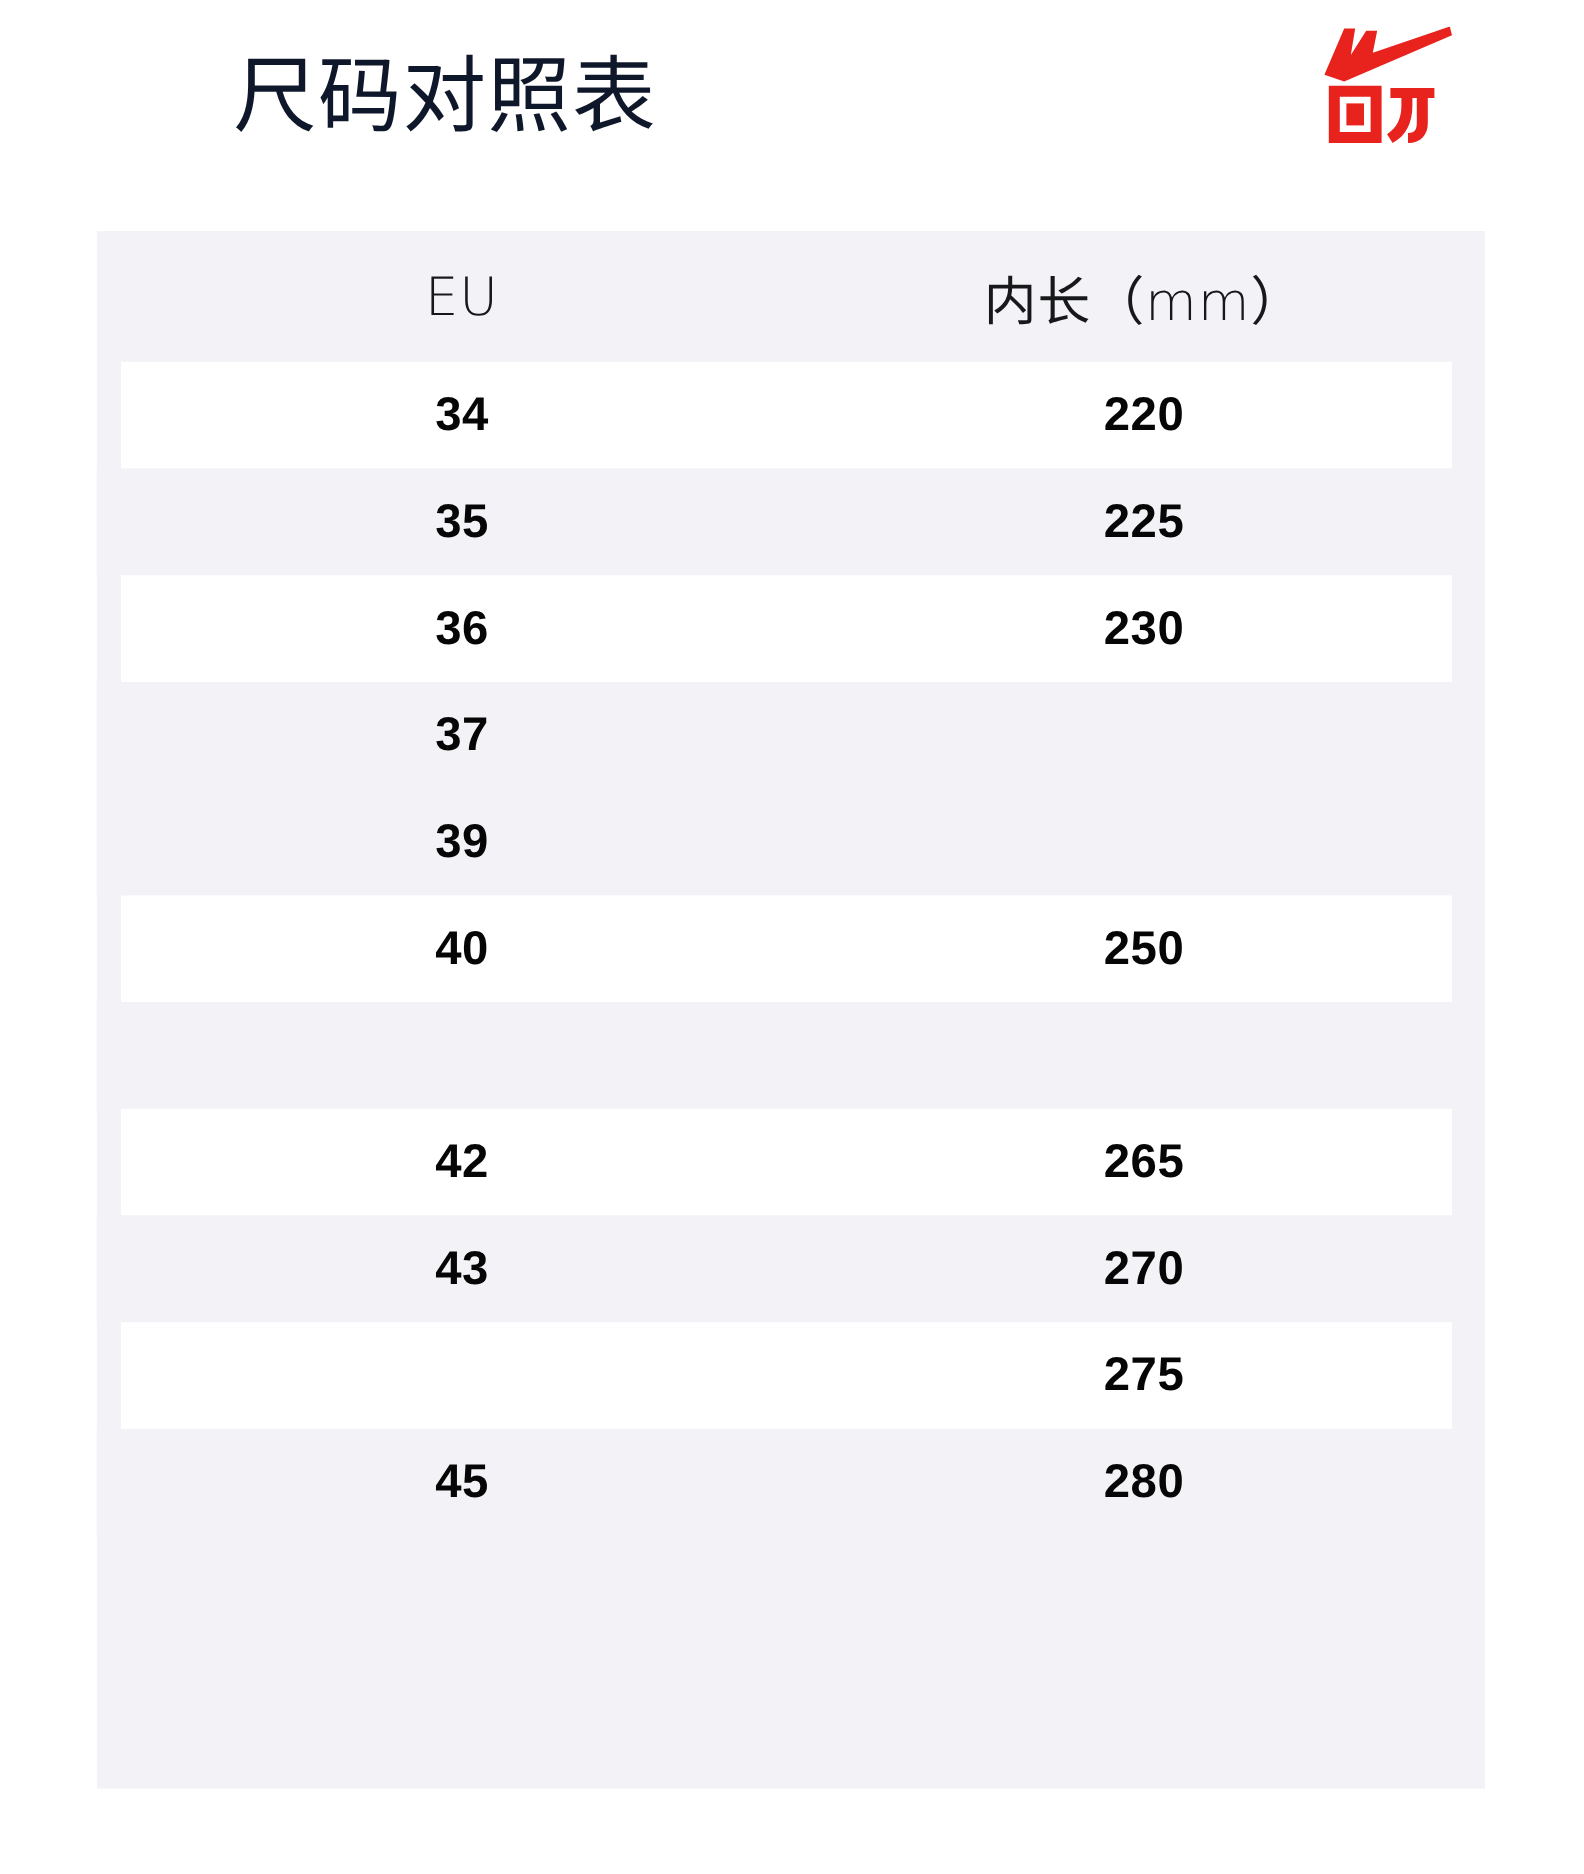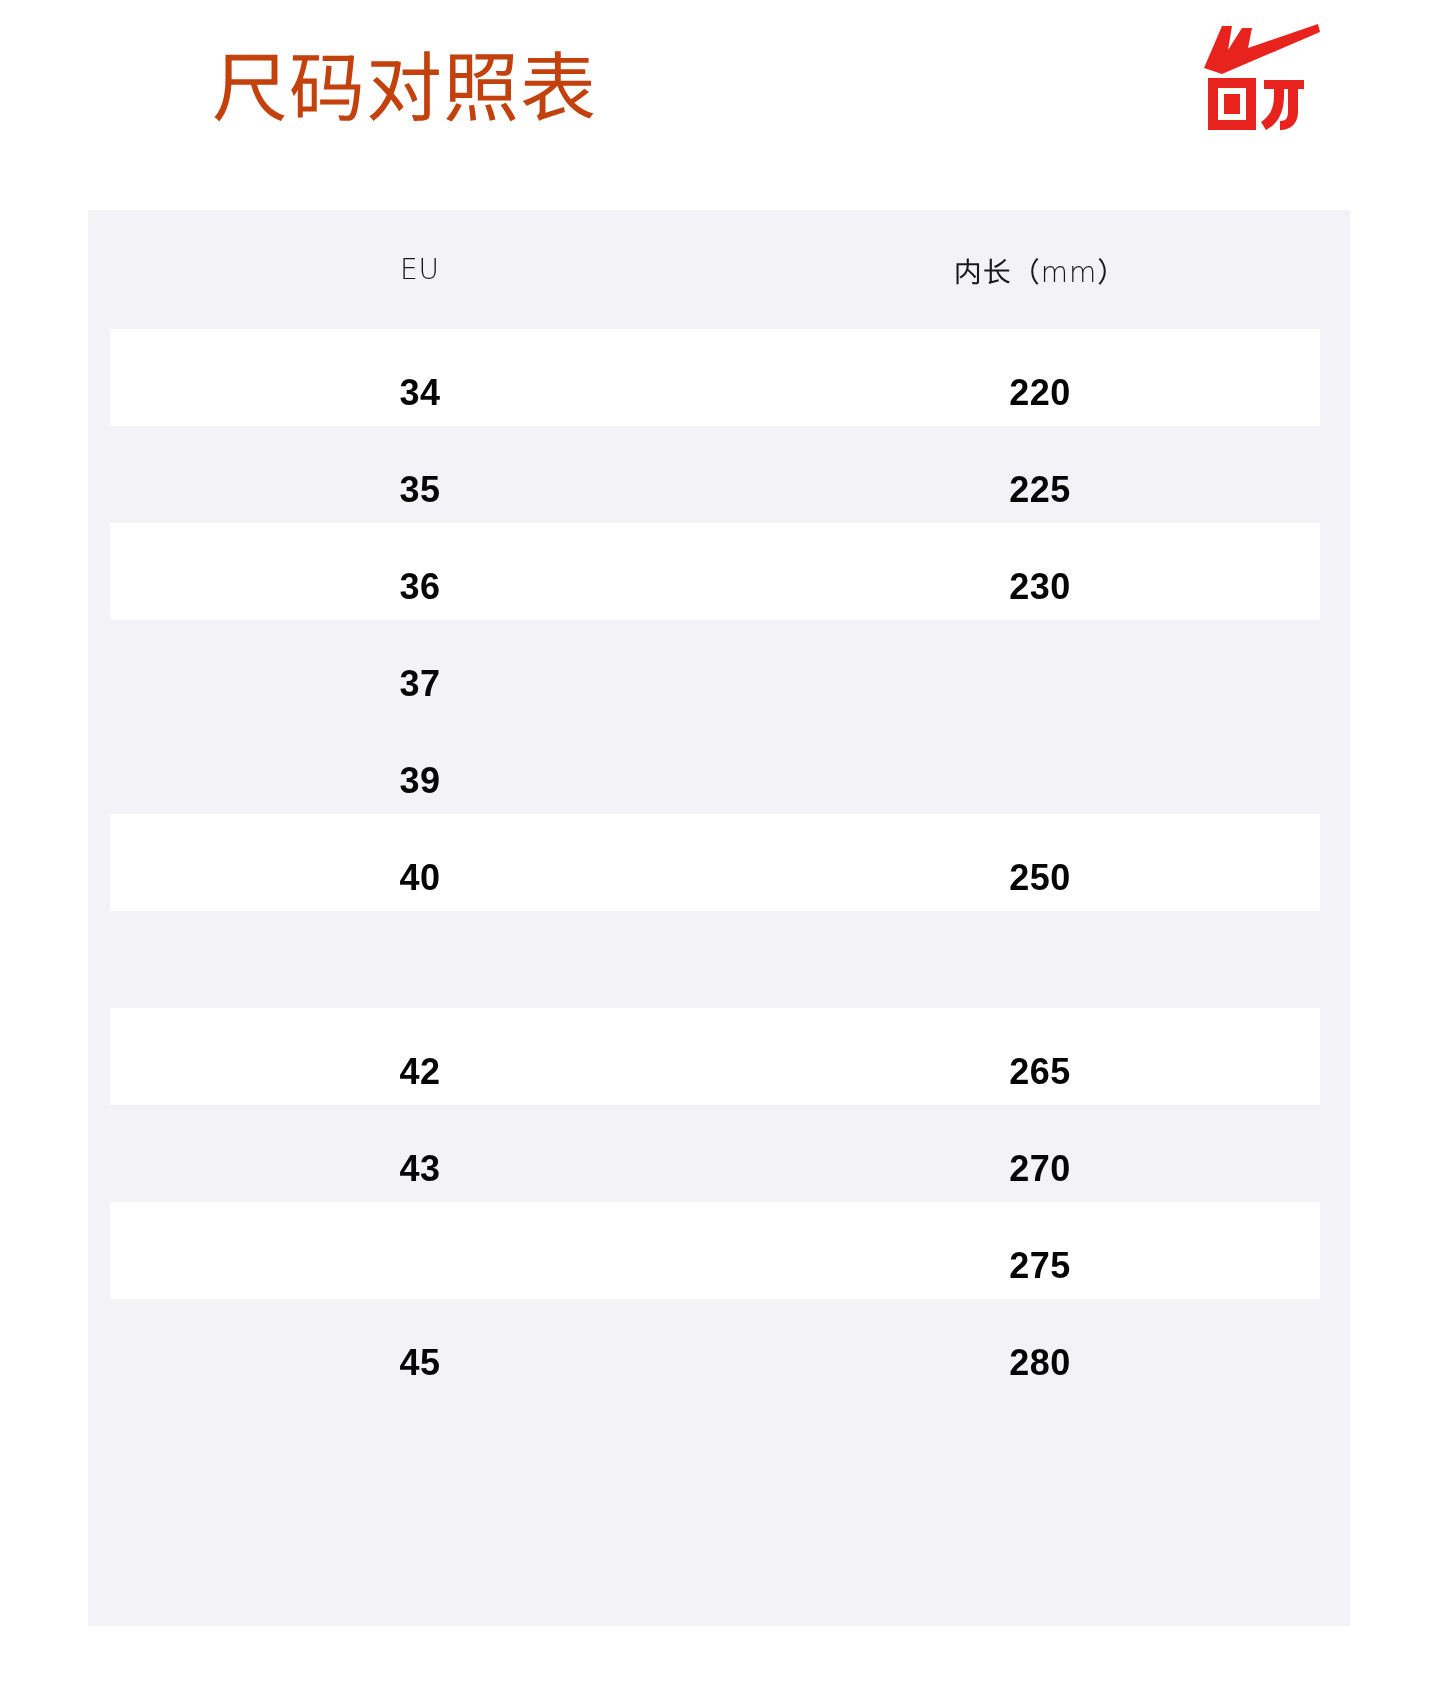--- a/index.html
+++ b/index.html
@@ -47,21 +47,21 @@
     transform: scaleX(0.9);
     font-family: "DejaVu Sans", "Liberation Sans", sans-serif;
   }
 
   .page-title {
     position: absolute;
     left: 212px;
     top: 44px;
     font-size: 76px;
     line-height: 90px;
-    color: #c2410c;
+    color: #0f172a;
     font-weight: 400;
     letter-spacing: 1px;
     white-space: nowrap;
   }
 
   .partner-logo {
     position: absolute;
     right: 118px;
     top: 24px;
     width: 120px;
@@ -84,21 +84,21 @@
     height: 119px;
     position: relative;
   }
   .head-cell {
     position: absolute;
     top: 0;
     height: 119px;
     display: flex;
     align-items: center;
     justify-content: center;
-    font-size: 28px;
+    font-size: 48px;
     color: #17181a;
     font-weight: 300;
     letter-spacing: 1px;
     white-space: nowrap;
     font-family: "DejaVu Sans", "Liberation Sans", sans-serif;
   }
   .head-cell.col-eu { left: 22px; width: 620px; }
   .head-cell.col-len { left: 642px; width: 620px; }
 
   .table-body {
@@ -122,26 +122,26 @@
     background: #ffffff;
   }
   .trow.even .rowbg {
     left: 0;
     width: 1262px;
     background: #f3f3f7;
   }
 
   .cell {
     position: absolute;
-    top: 15px;
+    top: 0;
     height: 97px;
     display: flex;
     align-items: center;
     justify-content: center;
-    font-size: 36px;
+    font-size: 43px;
     color: #060607;
     font-weight: 700;
     letter-spacing: 0.5px;
     font-family: "Liberation Sans", "DejaVu Sans", sans-serif;
   }
   .cell.col-eu { left: 22px; width: 620px; }
   .cell.col-len { left: 642px; width: 620px; }
 </style>
 </head>
 <body>

